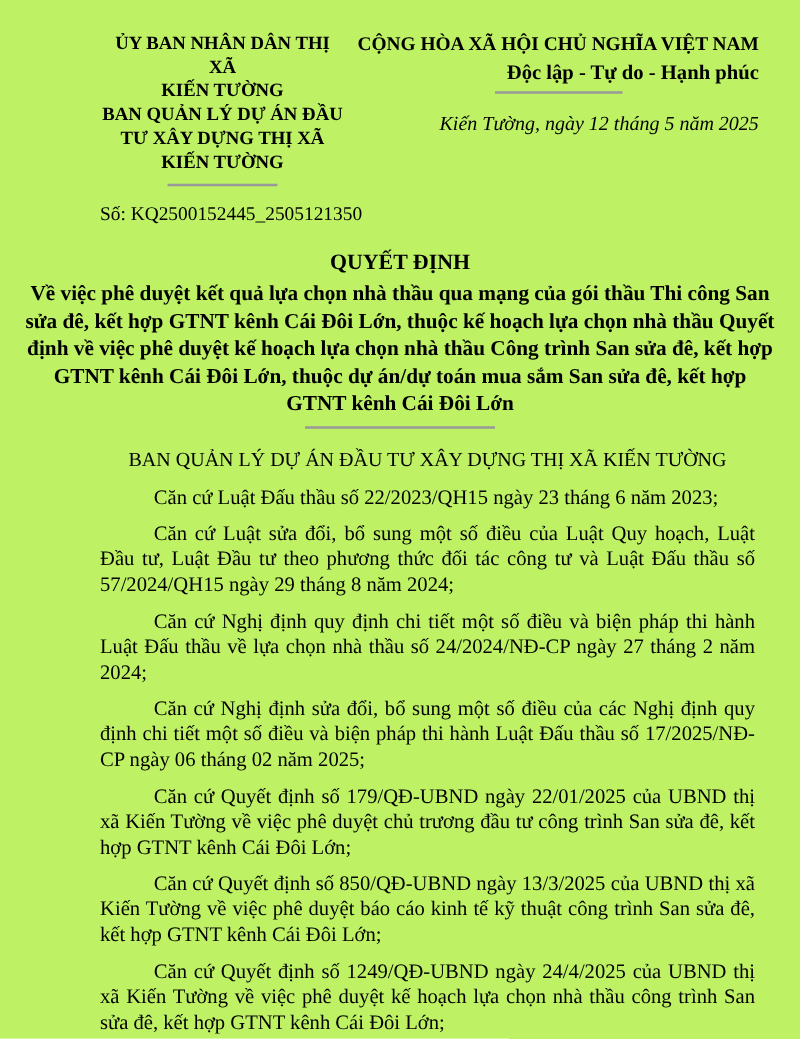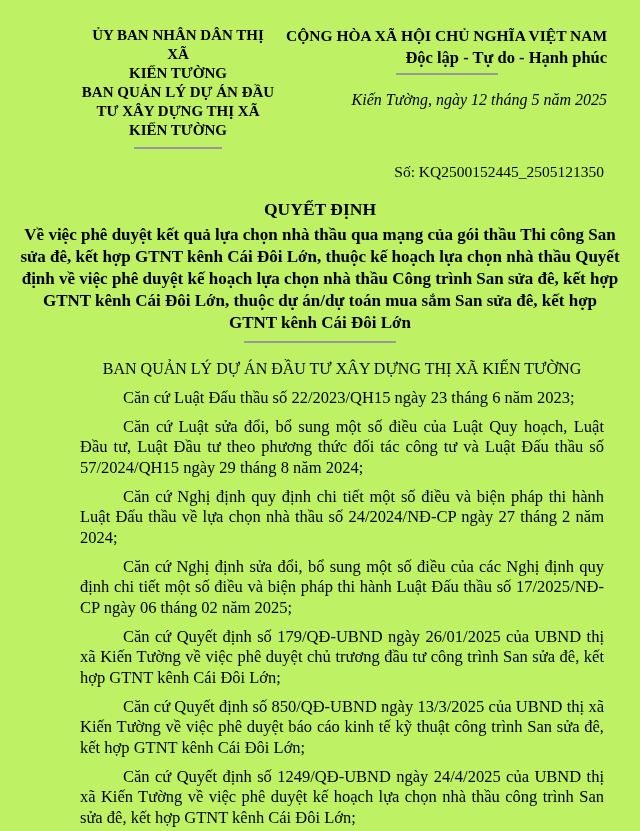--- a/index.html
+++ b/index.html
@@ -57,21 +57,21 @@
   .place-date {
     font-style: italic;
     font-size: 16px;
     line-height: 20px;
     margin-top: 15px;
   }
   .doc-number {
     font-size: 15.5px;
     line-height: 20px;
     margin-top: 13px;
-    text-align: right;
+    text-align: left;
   }
   .title-block {
     width: 600px;
     margin: 16px 0 0 -60px;
     text-align: center;
   }
   .decision-heading {
     font-weight: bold;
     font-size: 17.5px;
     line-height: 22px;
@@ -126,17 +126,17 @@
     <div class="decision-subject">Về việc phê duyệt kết quả lựa chọn nhà thầu qua mạng của gói thầu Thi công San sửa đê, kết hợp GTNT kênh Cái Đôi Lớn, thuộc kế hoạch lựa chọn nhà thầu Quyết định về việc phê duyệt kế hoạch lựa chọn nhà thầu Công trình San sửa đê, kết hợp GTNT kênh Cái Đôi Lớn, thuộc dự án/dự toán mua sắm San sửa đê, kết hợp GTNT kênh Cái Đôi Lớn</div>
     <div class="rule rule-title"></div>
   </div>
 
   <div class="authority-heading">BAN QUẢN LÝ DỰ ÁN ĐẦU TƯ XÂY DỰNG THỊ XÃ KIẾN TƯỜNG</div>
 
   <p class="para">Căn cứ Luật Đấu thầu số 22/2023/QH15 ngày 23 tháng 6 năm 2023;</p>
   <p class="para">Căn cứ Luật sửa đổi, bổ sung một số điều của Luật Quy hoạch, Luật Đầu tư, Luật Đầu tư theo phương thức đối tác công tư và Luật Đấu thầu số 57/2024/QH15 ngày 29 tháng 8 năm 2024;</p>
   <p class="para">Căn cứ Nghị định quy định chi tiết một số điều và biện pháp thi hành Luật Đấu thầu về lựa chọn nhà thầu số 24/2024/NĐ-CP ngày 27 tháng 2 năm 2024;</p>
   <p class="para">Căn cứ Nghị định sửa đổi, bổ sung một số điều của các Nghị định quy định chi tiết một số điều và biện pháp thi hành Luật Đấu thầu số 17/2025/NĐ-CP ngày 06 tháng 02 năm 2025;</p>
-  <p class="para">Căn cứ Quyết định số 179/QĐ-UBND ngày 26/01/2025 của UBND thị xã Kiến Tường về việc phê duyệt chủ trương đầu tư công trình San sửa đê, kết hợp GTNT kênh Cái Đôi Lớn;</p>
+  <p class="para">Căn cứ Quyết định số 179/QĐ-UBND ngày 22/01/2025 của UBND thị xã Kiến Tường về việc phê duyệt chủ trương đầu tư công trình San sửa đê, kết hợp GTNT kênh Cái Đôi Lớn;</p>
   <p class="para">Căn cứ Quyết định số 850/QĐ-UBND ngày 13/3/2025 của UBND thị xã Kiến Tường về việc phê duyệt báo cáo kinh tế kỹ thuật công trình San sửa đê, kết hợp GTNT kênh Cái Đôi Lớn;</p>
   <p class="para">Căn cứ Quyết định số 1249/QĐ-UBND ngày 24/4/2025 của UBND thị xã Kiến Tường về việc phê duyệt kế hoạch lựa chọn nhà thầu công trình San sửa đê, kết hợp GTNT kênh Cái Đôi Lớn;</p>
 
 </div>
 
 </body></html>

